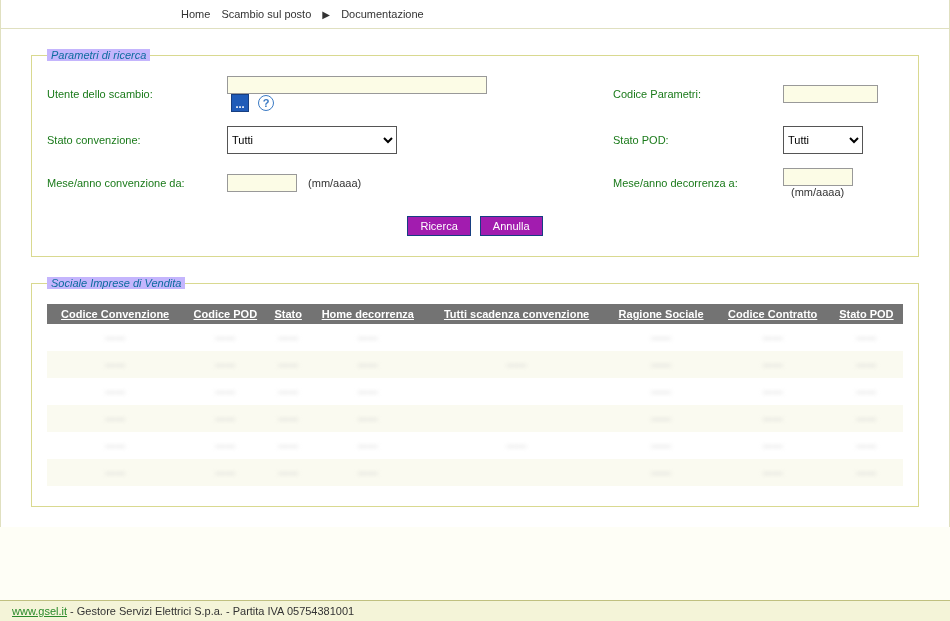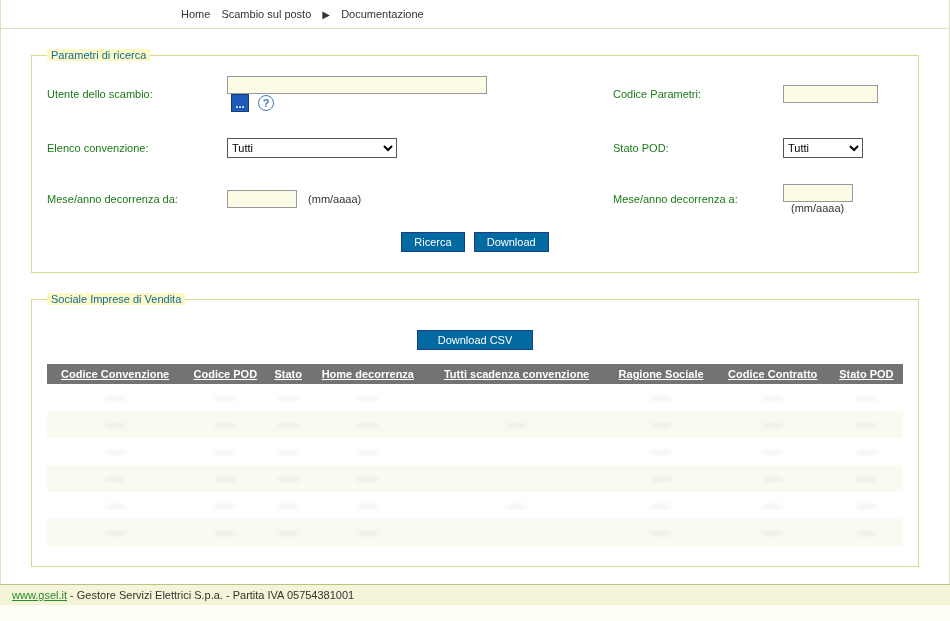--- a/index.html
+++ b/index.html
@@ -3,39 +3,39 @@
 <meta charset="utf-8">
 <style>
   * { box-sizing: border-box; margin: 0; padding: 0; }
   body { font-family: Verdana, Arial, sans-serif; font-size: 11px; background: #fff; color: #333; }
   .page { width: 950px; height: 621px; position: relative; background: #fefef6; }
   .content { background: #fff; border-left: 1px solid #e0e0c0; border-right: 1px solid #e0e0c0; padding-bottom: 10px; }
   .breadcrumb { padding: 8px 0 8px 180px; border-bottom: 1px solid #e0e0c0; background: #fff; }
   .breadcrumb span { margin-right: 8px; color: #333; }
   .breadcrumb .arrow { color: #333; font-size: 10px; }
   fieldset { border: 1px solid #d9d990; margin: 20px 30px 10px 30px; padding: 15px 15px 20px 15px; position: relative; }
-  legend { color: #0d6b9e; font-size: 11px; padding: 0 4px; background:#fef9c3; }
-  .search-grid { display: grid; grid-template-columns: 180px 280px 1fr 170px 120px; row-gap: 26px; align-items: center; }
+  legend { color: #0d6b9e; font-size: 11px; padding: 0 4px; background:#c4b5fd;font-style:italic; }
+  .search-grid { display: grid; grid-template-columns: 180px 280px 1fr 170px 120px; row-gap: 14px; align-items: center; }
   .label { color: #1a7a1a; font-size: 11px; }
   .hint { color: #333; margin-left: 8px; font-size: 11px; }
   input.text { border: 1px solid #999; background: #fcfce6; height: 18px; font-size: 11px; padding: 0 2px; }
-  select { border: 1px solid #555; background: #fff; height: 20px; font-size: 11px; }
+  select { border: 1px solid #555; background: #fff; height: 28px; font-size: 11px; }
   .input-utente { width: 260px; }
   .input-cod { width: 95px; }
   .input-mm { width: 70px; }
   .btn-icon { display:inline-block; width:18px; height:18px; background:#1f5bb8; color:#fff; text-align:center; line-height:18px; font-weight:bold; border:1px solid #173f82; vertical-align: middle; margin-left:4px; cursor:pointer;}
   .help-icon { display:inline-block; width:16px; height:16px; border:1px solid #3a7ac4; border-radius:50%; color:#3a7ac4; text-align:center; line-height:14px; font-weight:bold; font-size:11px; margin-left:6px; vertical-align:middle; cursor:pointer;}
   .btn-row { text-align:center; margin-top: 18px; }
-  .btn { background:#0369a1; color:#fff; border:1px solid #173f82; padding: 3px 12px; font-size:11px; cursor:pointer; margin: 0 3px;}
+  .btn { background:#a21caf; color:#fff; border:1px solid #173f82; padding: 3px 12px; font-size:11px; cursor:pointer; margin: 0 3px;}
   .download-row { text-align:center; margin: 10px 0 14px 0;}
   table.data { width: 100%; border-collapse: collapse;}
   table.data thead th { background:#737373; color:#fff; font-size:11px; font-weight:bold; text-decoration: underline; padding: 4px 4px; cursor:pointer; text-align:center;}
   table.data tbody td { text-align:center; padding: 8px 4px; color:#bbb; filter: blur(2px); -webkit-filter: blur(2px); font-size:10px;}
   table.data tbody tr:nth-child(even) { background:#fafaf0; }
-  .footer { position:absolute; bottom:16px; left:0; right:0; background:#f4f4d8; border-top:1px solid #c0c080; padding:4px 12px; font-size:11px;}
+  .footer { position:absolute; bottom:0; left:0; right:0; background:#f4f4d8; border-top:1px solid #c0c080; padding:4px 12px; font-size:11px;}
   .footer a { color:#2a8a2a; }
 </style>
 </head>
 <body>
 
 <div class="page">
   <div class="content">
     <div class="breadcrumb">
       <span>Home</span>
       <span>Scambio sul posto</span>
@@ -49,57 +49,54 @@
         <div class="label">Utente dello scambio:</div>
         <div>
           <input class="text input-utente" value="" style="">
           <span class="btn-icon">...</span>
           <span class="help-icon">?</span>
         </div>
         <div></div>
         <div class="label">Codice Parametri:</div>
         <div><input class="text input-cod" value="" style=""></div>
 
-        <div class="label">Elenco convenzione:</div>
+        <div class="label">Stato convenzione:</div>
         <div>
           <select style="width:170px">
             <option>Tutti</option>
           </select>
         </div>
         <div></div>
         <div class="label">Stato POD:</div>
         <div>
           <select style="width:80px">
             <option>Tutti</option>
           </select>
         </div>
 
-        <div class="label">Mese/anno decorrenza da:</div>
+        <div class="label">Mese/anno convenzione da:</div>
         <div>
           <input class="text input-mm" value="" style="">
           <span class="hint">(mm/aaaa)</span>
         </div>
         <div></div>
         <div class="label">Mese/anno decorrenza a:</div>
         <div>
           <input class="text input-mm" value="" style="">
           <span class="hint">(mm/aaaa)</span>
         </div>
       </div>
       <div class="btn-row">
         <button class="btn">Ricerca</button>
-        <button class="btn">Download</button>
+        <button class="btn">Annulla</button>
       </div>
     </fieldset>
 
     <fieldset>
       <legend>Sociale Imprese di Vendita</legend>
-      <div class="download-row">
-        <button class="btn" style="padding:3px 20px">Download CSV</button>
-      </div>
       <table class="data">
         <thead>
           <tr>
             <th>Codice Convenzione</th>
             <th>Codice POD</th>
             <th>Stato</th>
             <th>Home decorrenza</th>
             <th>Tutti scadenza convenzione</th>
             <th>Ragione Sociale</th>
             <th>Codice Contratto</th>

